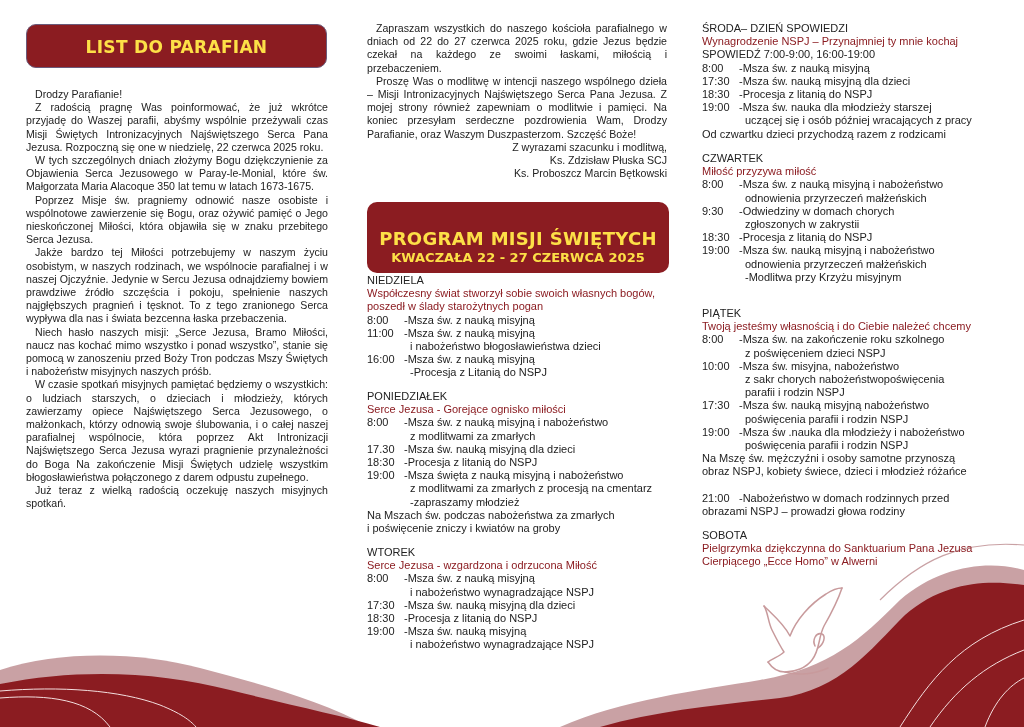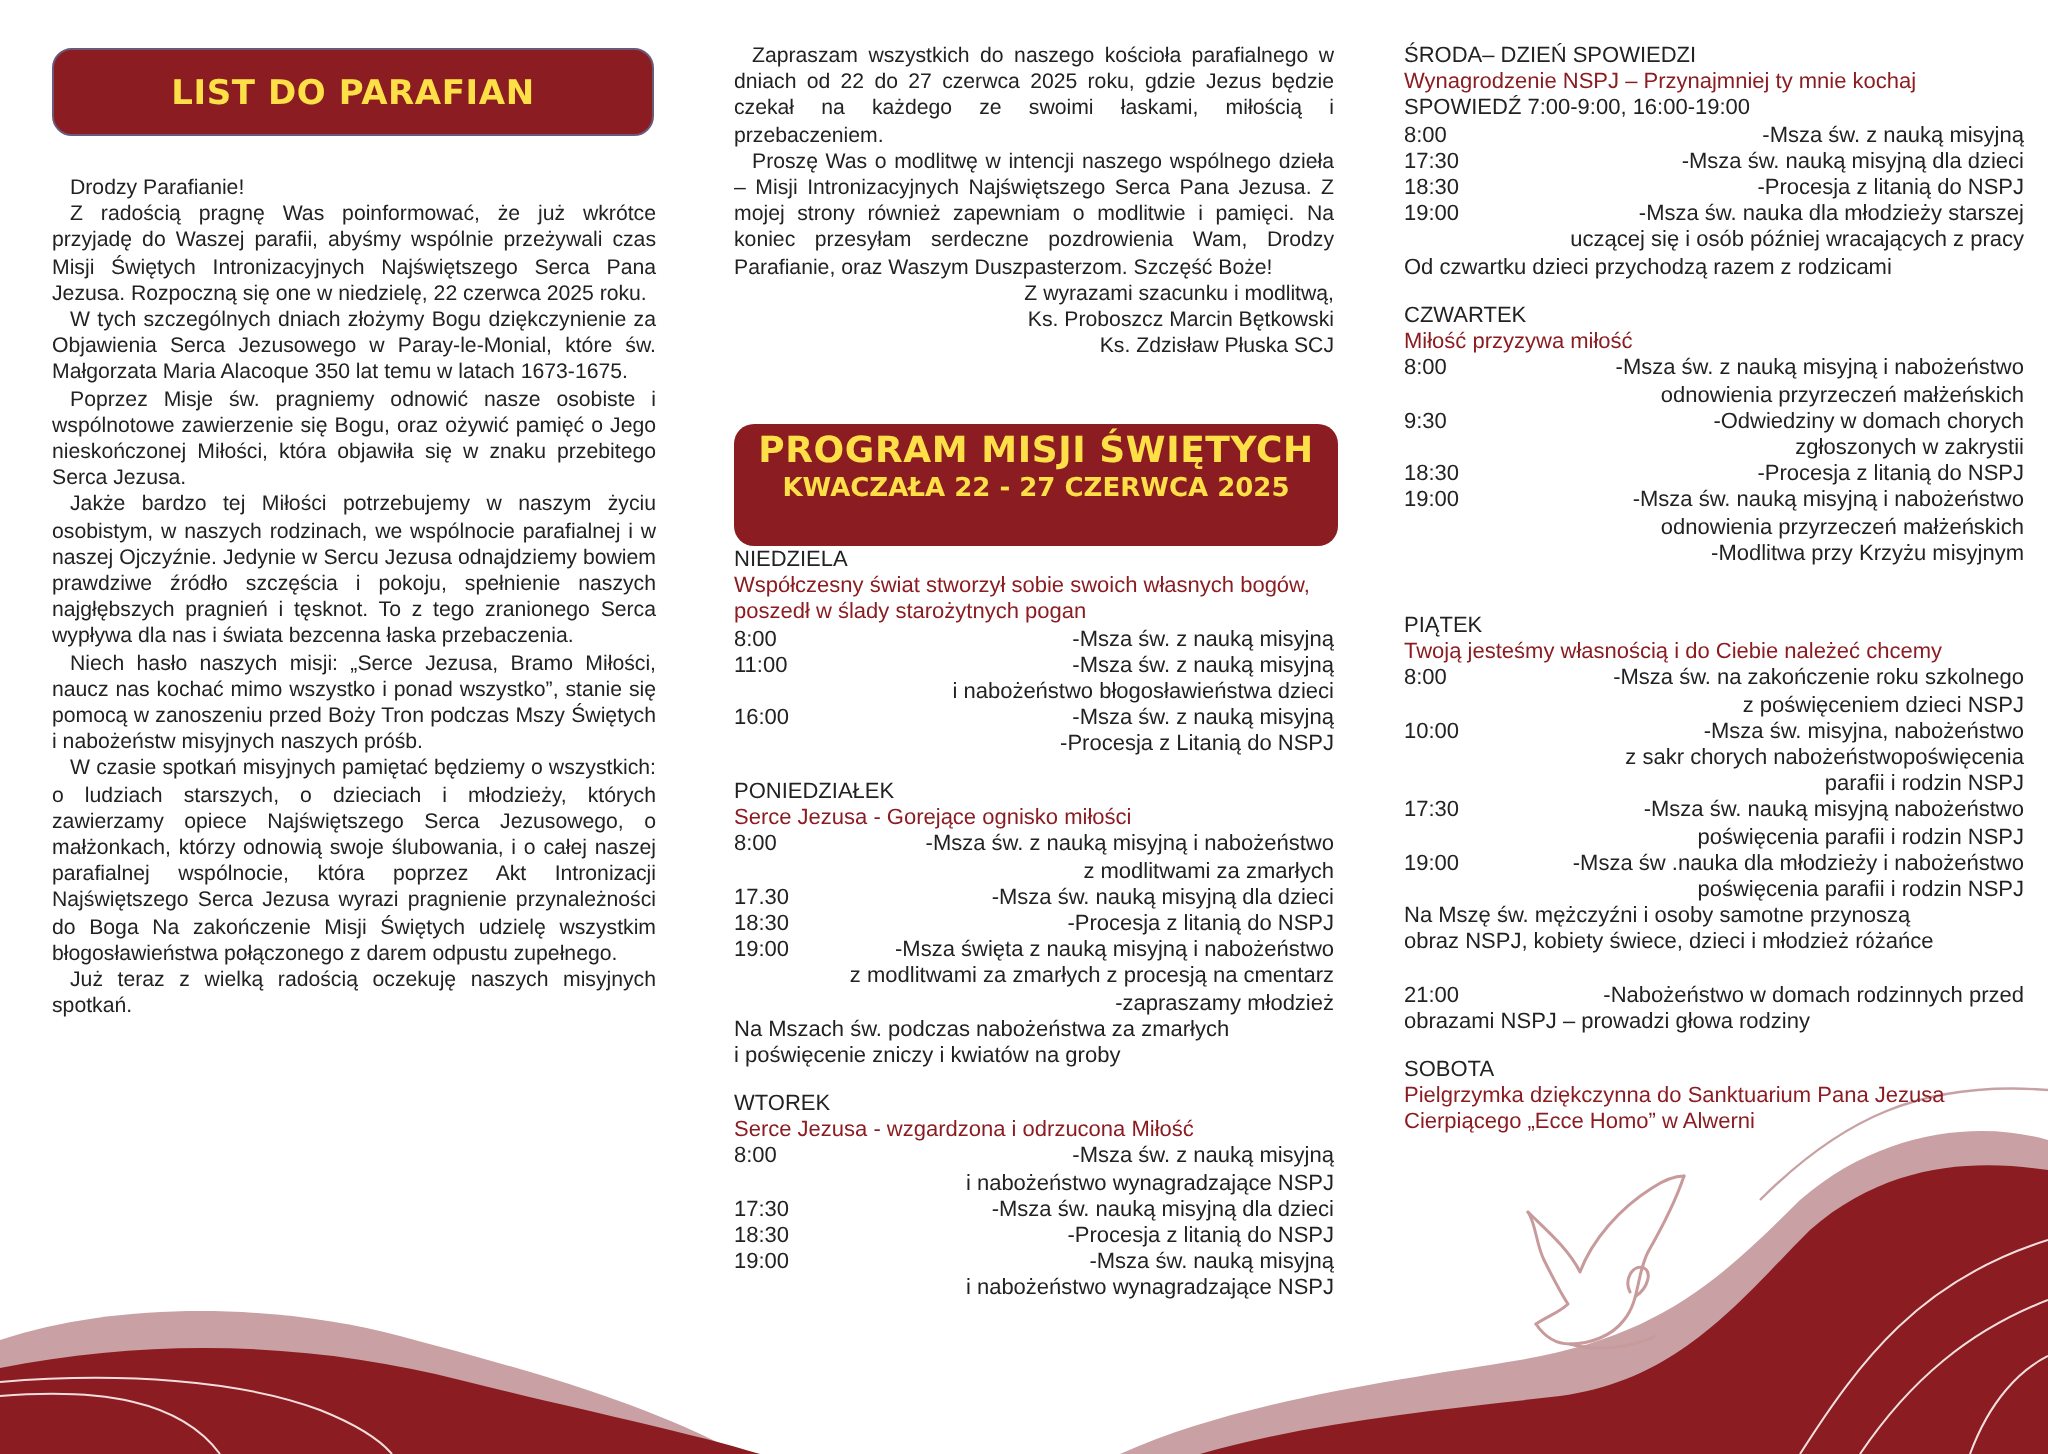--- a/index.html
+++ b/index.html
@@ -14,36 +14,36 @@
   .banner {
     background: #8b1c21;
     color: #fde047;
     border-radius: 10px;
     border: 1px solid #6a5a7a;
     text-align: center;
     font-family: "DejaVu Sans", sans-serif;
     font-weight: bold;
   }
   .banner-list { position: absolute; top: 24px; left: 0; width: 301px; height: 44px; line-height: 44px; font-size: 17px; letter-spacing: 0.3px; }
-  .banner-program { position: absolute; top: 212px; left: 0; width: 302px; height: 61px; border: none; padding-top: 3px; }
+  .banner-program { position: absolute; top: 202px; left: 0; width: 302px; height: 71px; border: none; padding-top: 26px; }
   .banner-program .t1 { font-size: 18px; line-height: 22px; letter-spacing: 0.3px; }
   .banner-program .t2 { font-size: 13px; line-height: 14px; margin-top: 1px; }
 
   .letter { position: absolute; font-size: 10.6px; line-height: 13.2px; text-align: justify; color: #222; }
   .letter p { text-indent: 9px; }
   .letter1 { top: 88px; left: 0; width: 302px; }
   .letter2 { top: 22px; left: 0; width: 300px; }
   .sign { text-align: right; font-size: 10.6px; line-height: 13.2px; }
 
   .day { position: absolute; font-size: 11px; line-height: 13.2px; color: #222; }
   .day-name { text-transform: none; }
   .day-theme { color: #8b1c21; }
   .row { display: flex; }
   .row .time { width: 37px; flex: none; }
-  .row .desc { flex: 1; text-align: right; }
+  .row .desc { flex: 1; }
   .desc .cont { display: block; padding-left: 6px; }
   .note { display: block; }
 
   .wave { position: absolute; left: 0; top: 0; width: 1024px; height: 727px; pointer-events: none; }
 </style>
 </head>
 <body>
 
 <svg class="wave" viewBox="0 0 1024 727">
 
@@ -83,22 +83,22 @@
     <p>Już teraz z wielką radością oczekuję naszych misyjnych spotkań.</p>
   </div>
 </div>
 
 <div class="col col2">
   <div class="letter letter2">
     <p>Zapraszam wszystkich do naszego kościoła parafialnego w dniach od 22 do 27 czerwca 2025 roku, gdzie Jezus będzie czekał na każdego ze swoimi łaskami, miłością i przebaczeniem.</p>
     <p>Proszę Was o modlitwę w intencji naszego wspólnego dzieła – Misji Intronizacyjnych Najświętszego Serca Pana Jezusa. Z mojej strony również zapewniam o modlitwie i pamięci. Na koniec przesyłam serdeczne pozdrowienia Wam, Drodzy Parafianie, oraz Waszym Duszpasterzom. Szczęść Boże!</p>
     <div class="sign">
       <div>Z wyrazami szacunku i modlitwą,</div>
+      <div>Ks. Zdzisław Płuska SCJ</div>
       <div>Ks. Proboszcz Marcin Bętkowski</div>
-      <div>Ks. Zdzisław Płuska SCJ</div>
     </div>
   </div>
 
   <div class="banner banner-program">
     <div class="t1">PROGRAM MISJI ŚWIĘTYCH</div>
     <div class="t2">KWACZAŁA 22 - 27 CZERWCA 2025</div>
   </div>
 
   <div class="day" id="day0" style="top:274px;left:0;width:300px;">
       <div class="day-name">NIEDZIELA</div>

